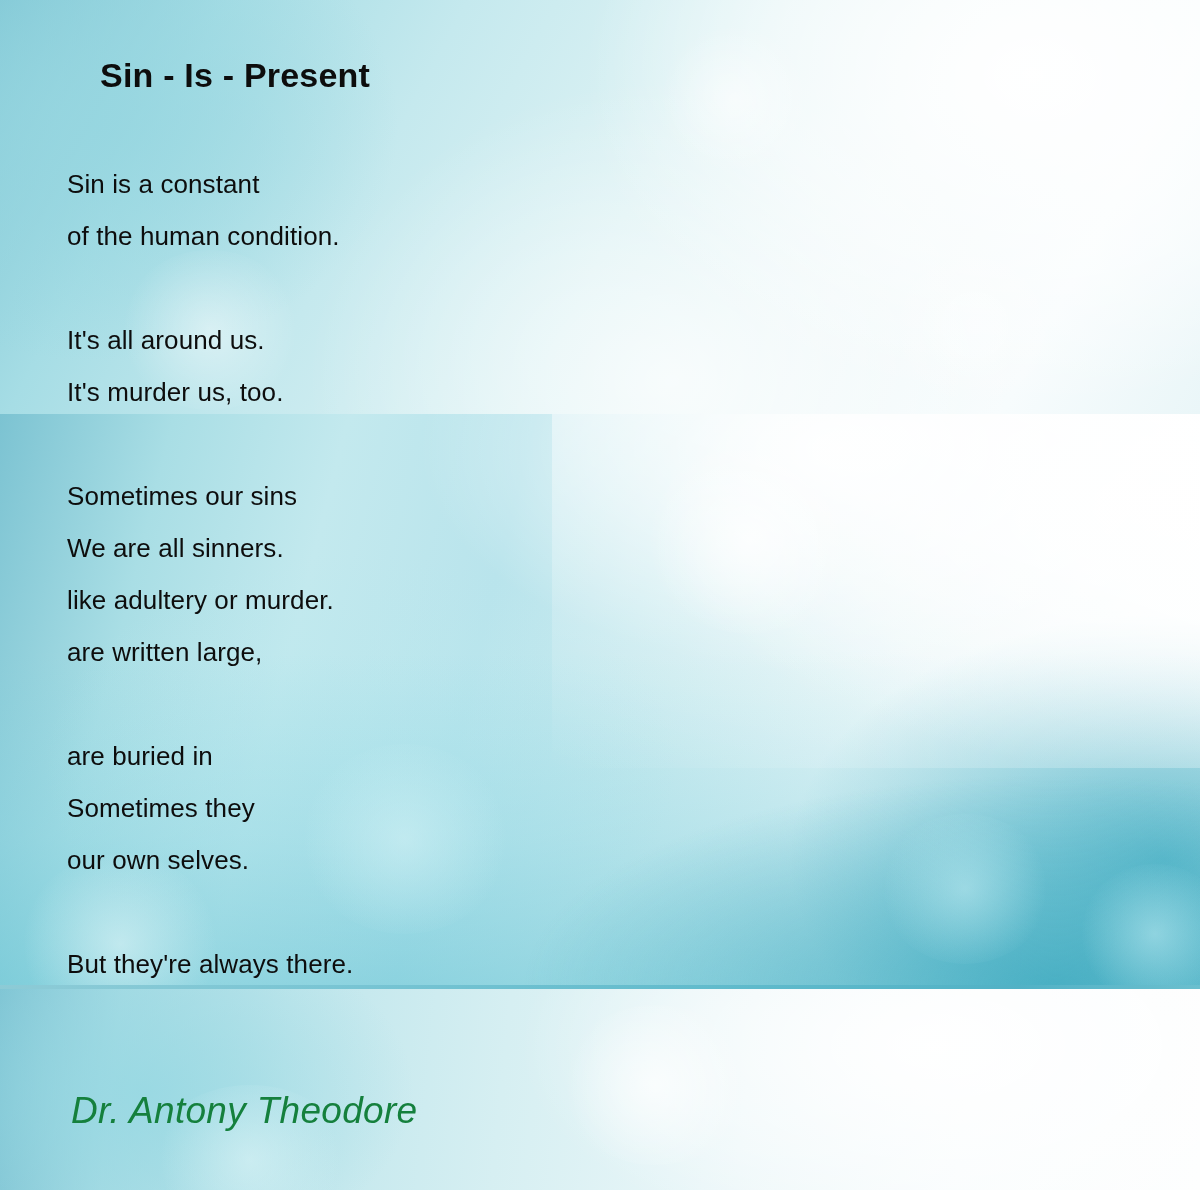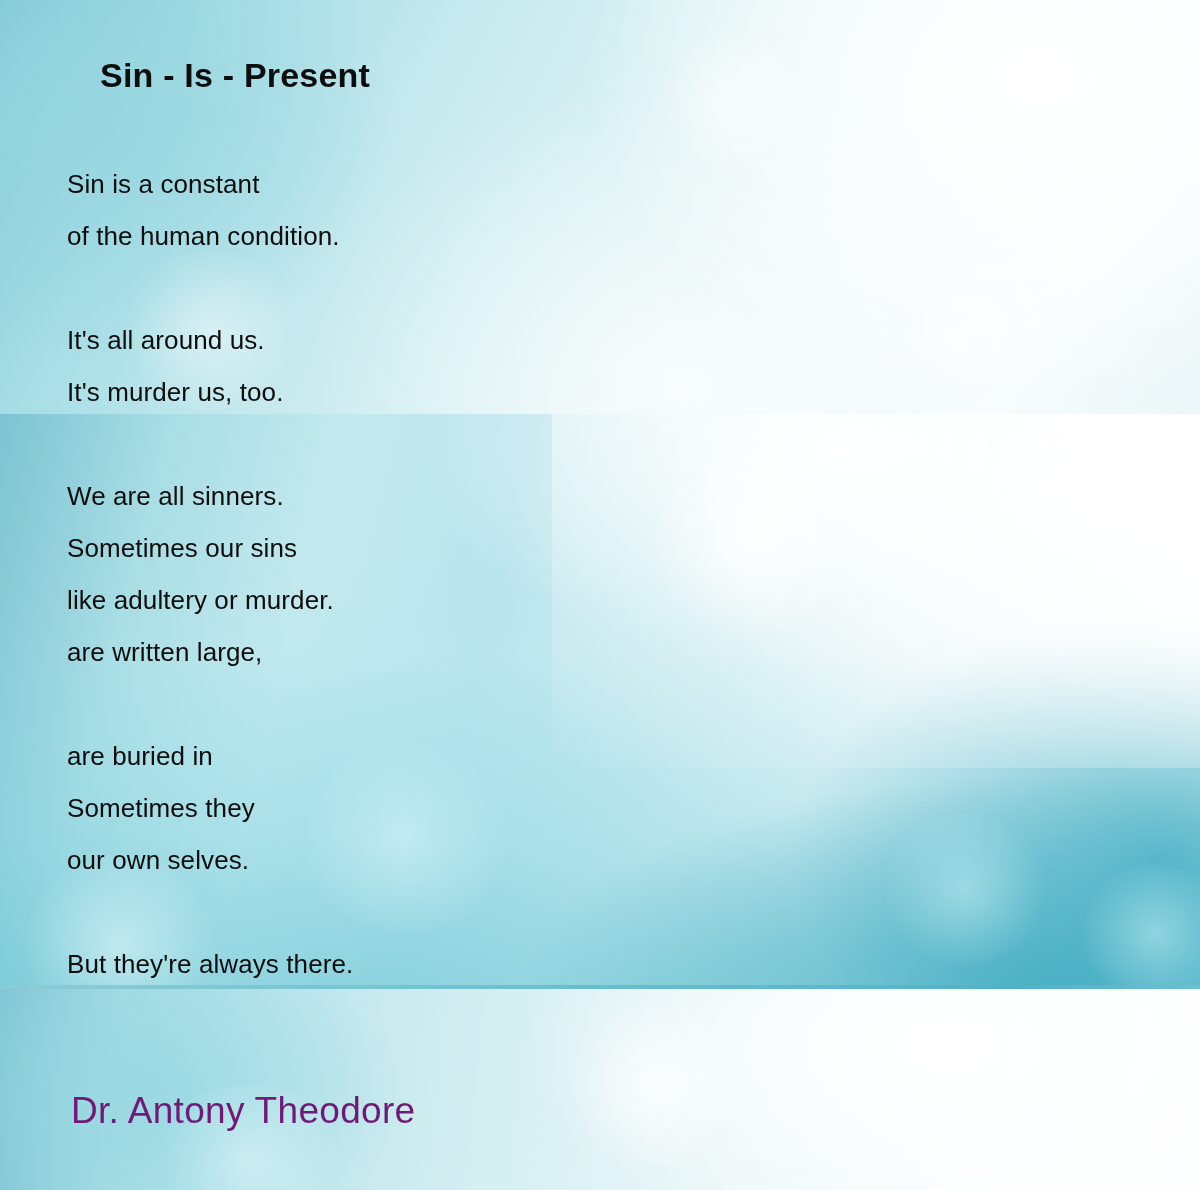--- a/index.html
+++ b/index.html
@@ -116,22 +116,23 @@
     white-space: pre;
   }
   .poem-line.blank {
     height: 52px;
   }
   #poem-author {
     position: absolute;
     left: 71px;
     top: 1090px;
     font-size: 37px;
+    font-style: italic;
     font-weight: normal;
-    color: #701a75;
+    color: #15803d;
     letter-spacing: 0.3px;
     white-space: pre;
     text-align: right;
   }
 </style>
 </head>
 <body>
 
 <div id="poem-card">
 
@@ -164,22 +165,22 @@
 
     <div id="poem-title">Sin - Is - Present</div>
 
     <div id="poem-body">
       <div class="poem-line">Sin is a constant</div>
       <div class="poem-line">of the human condition.</div>
       <div class="poem-line blank"></div>
       <div class="poem-line">It's all around us.</div>
       <div class="poem-line">It's murder us, too.</div>
       <div class="poem-line blank"></div>
+      <div class="poem-line">Sometimes our sins</div>
       <div class="poem-line">We are all sinners.</div>
-      <div class="poem-line">Sometimes our sins</div>
       <div class="poem-line">like adultery or murder.</div>
       <div class="poem-line">are written large,</div>
       <div class="poem-line blank"></div>
       <div class="poem-line">are buried in</div>
       <div class="poem-line">Sometimes they</div>
       <div class="poem-line">our own selves.</div>
       <div class="poem-line blank"></div>
       <div class="poem-line">But they're always there.</div>
     </div>
 

